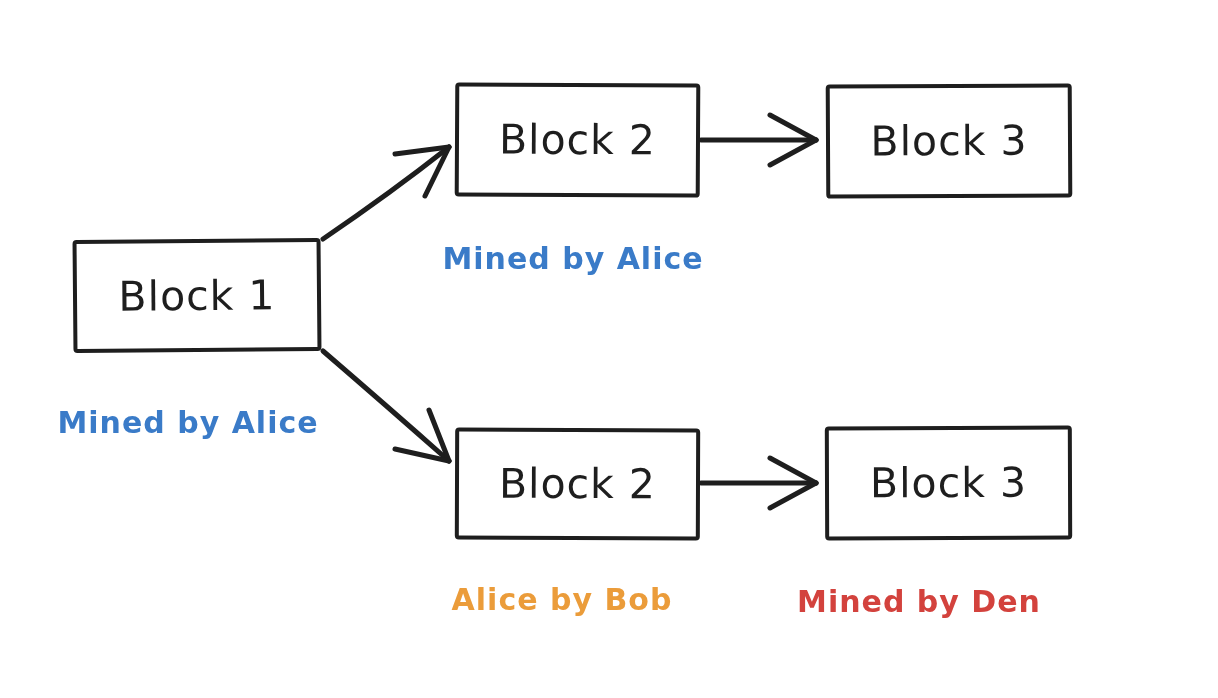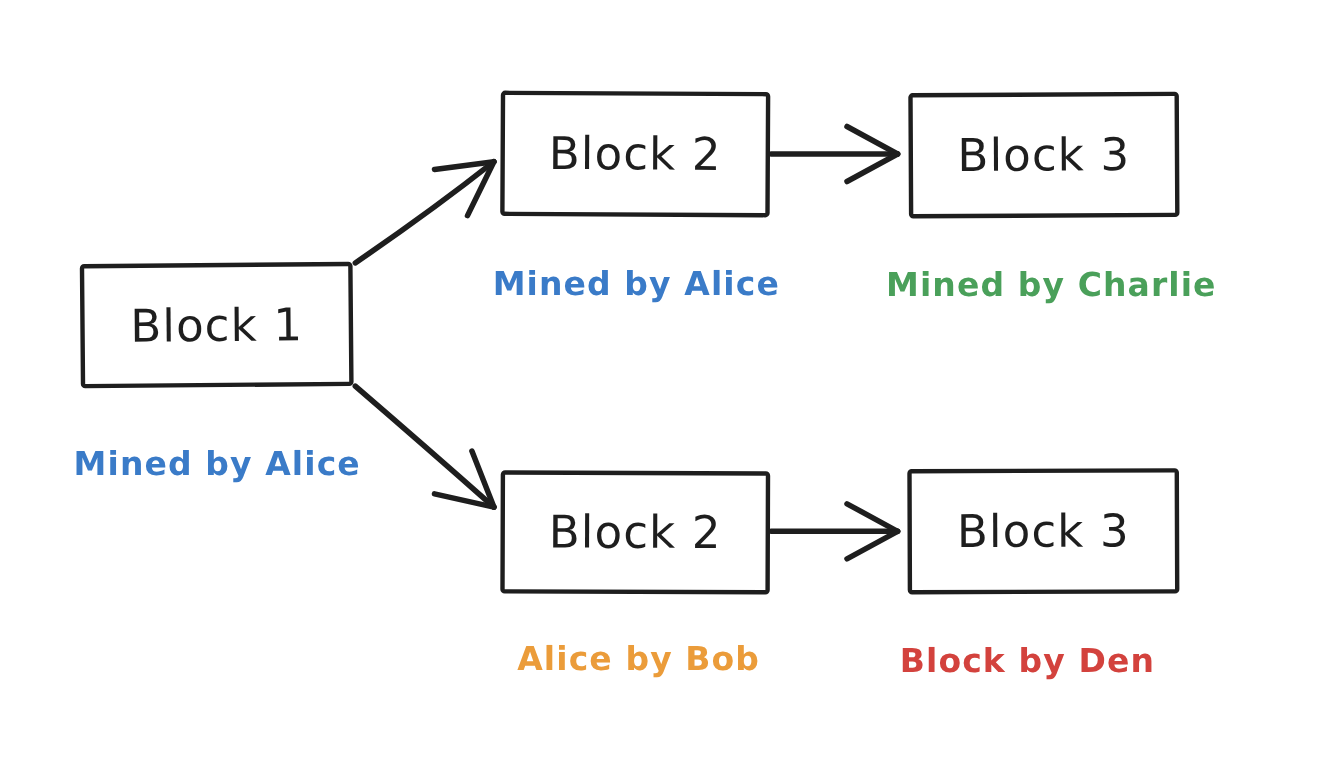--- a/index.html
+++ b/index.html
@@ -43,21 +43,21 @@
     font-size: 41px;
     color: #1e1e1e;
     letter-spacing: 1px;
     white-space: nowrap;
   }
   .miner-label {
     position: absolute;
     font-size: 30px;
     font-weight: 600;
     letter-spacing: 1px;
-    text-align: right;
+    text-align: center;
     white-space: nowrap;
   }
   
   .n-block1        { left: 73px;  top: 239px; width: 248px; height: 113px; transform: rotate(-0.5deg); }
   .n-block2-top    { left: 455px; top: 83px;  width: 245px; height: 114px; transform: rotate(0.3deg); }
   .n-block3-top    { left: 826px; top: 84px;  width: 246px; height: 114px; transform: rotate(-0.3deg); }
   .n-block2-bottom { left: 455px; top: 428px; width: 245px; height: 112px; transform: rotate(0.2deg); }
   .n-block3-bottom { left: 825px; top: 426px; width: 247px; height: 114px; transform: rotate(-0.2deg); }
   
   .l-block1        { left: 48px;  top: 405px; width: 280px; }
@@ -109,17 +109,16 @@
   </div>
   <div class="node n-block2-bottom">
     <span class="node-text">Block 2</span>
   </div>
   <div class="node n-block3-bottom">
     <span class="node-text">Block 3</span>
   </div>
 
   <div class="miner-label l-block1" style="color: rgb(58, 123, 200);">Mined by Alice</div>
   <div class="miner-label l-block2-top" style="color: rgb(58, 123, 200);">Mined by Alice</div>
-  <div class="miner-label l-block3-top" style="color: rgb(74, 160, 90);">Mined by Charlie</div>
   <div class="miner-label l-block2-bottom" style="color: rgb(235, 156, 58);">Alice by Bob</div>
-  <div class="miner-label l-block3-bottom" style="color: rgb(211, 66, 61);">Block by Den</div>
+  <div class="miner-label l-block3-bottom" style="color: rgb(211, 66, 61);">Mined by Den</div>
 
 </div>
 
 </body></html>

